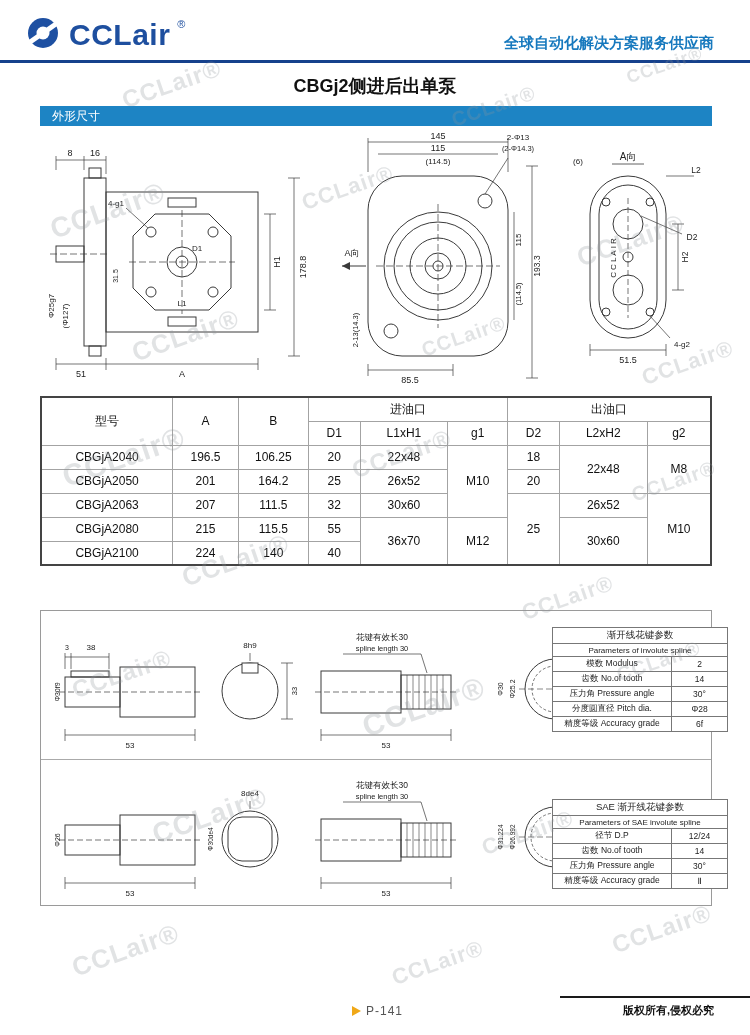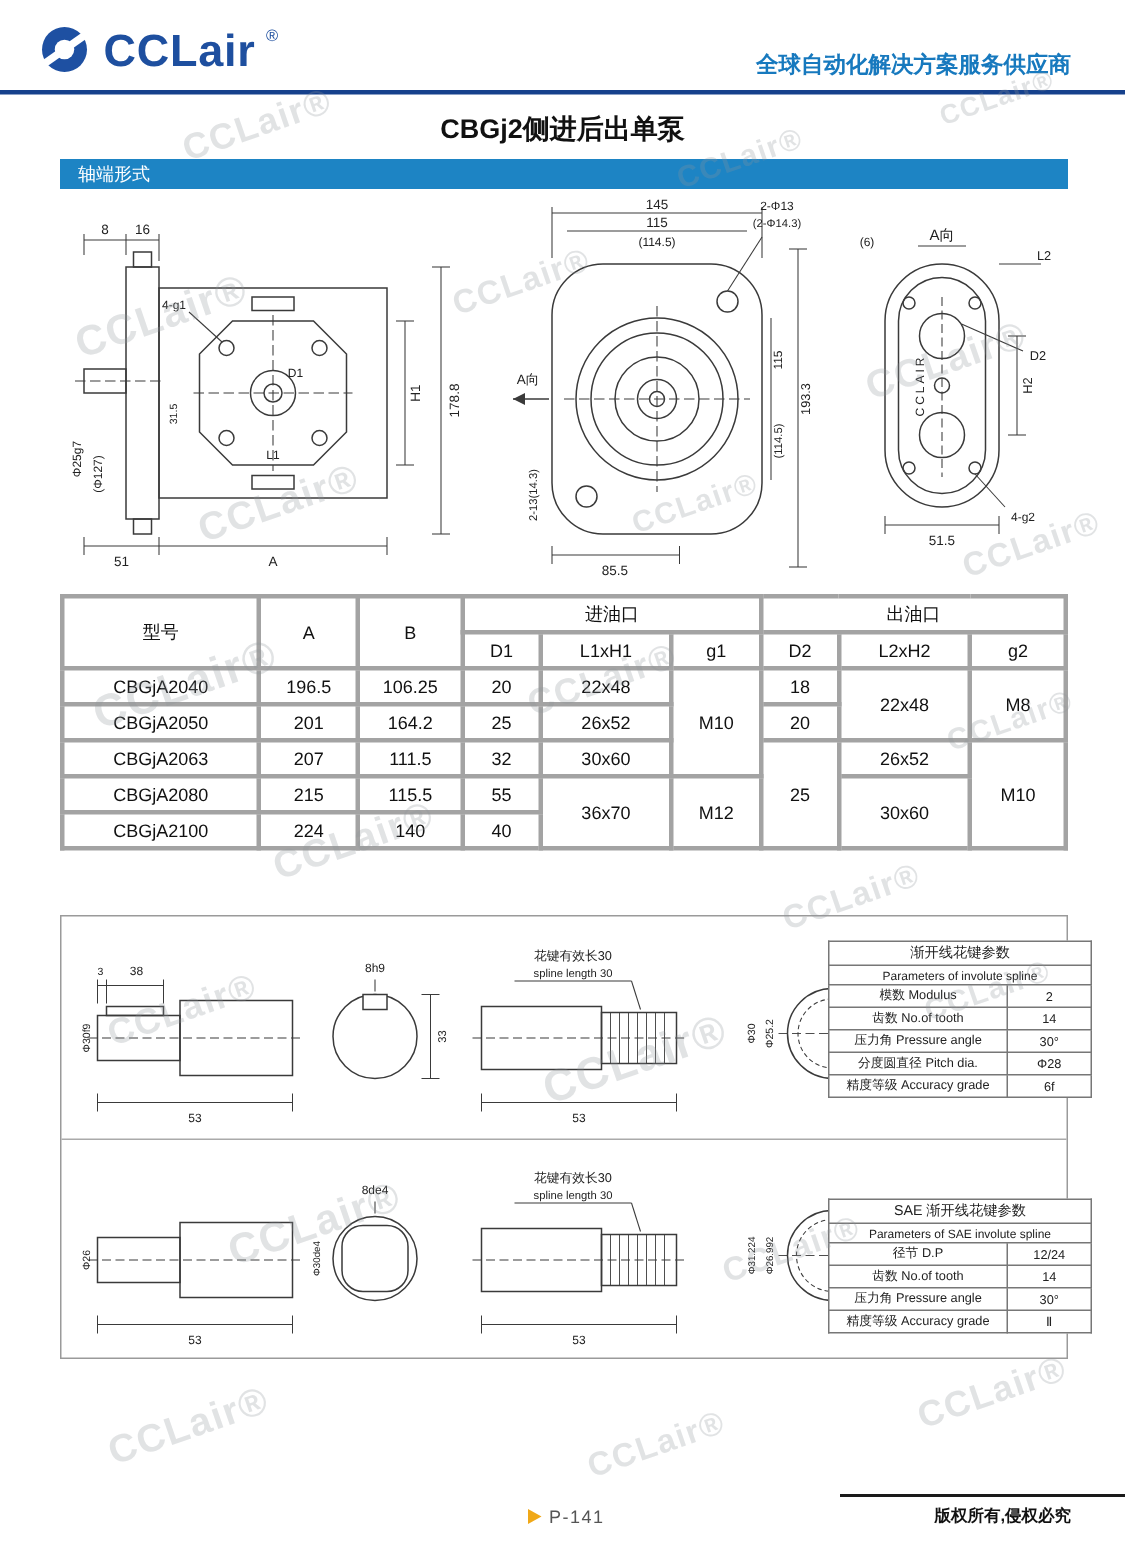--- a/index.html
+++ b/index.html
@@ -20,21 +20,21 @@
 
   .section-bar { position:absolute; left:40px; width:672px; height:20px; background:#1d84c4;
     color:#fff; font-size:12px; line-height:20px; padding-left:12px; z-index:1; }
   #bar-outline { top:106px; } #bar-shaft { top:584px; }
 
   .drawings { position:absolute; left:40px; top:128px; width:672px; height:264px; z-index:1; }
   .draw { position:absolute; overflow:visible; }
 
   .spec-wrap { position:absolute; left:40px; top:396px; width:672px; z-index:1; }
   table.spec { width:100%; border-collapse:collapse; text-align:center; font-size:12px; border:2px solid #444; }
-  .spec th, .spec td { border:3px solid #a3a3a3; height:24px; font-weight:normal; padding:0 2px; }
+  .spec th, .spec td { border:1px solid #a3a3a3; height:24px; font-weight:normal; padding:0 2px; }
 
   .shaft-box { position:absolute; left:40px; top:610px; width:672px; height:296px; border:1px solid #9a9a9a; z-index:1; }
   .shaft-divider { position:absolute; left:0; top:148px; width:100%; height:1px; background:#aaa; }
   .stable { position:absolute;margin-left:17px; }
   .spline-table { border-collapse:collapse; width:176px; font-size:8.5px; color:#222; background:#fff; }
   .spline-table td { border:1px solid #777; padding:1px 3px; height:13px; text-align:center; }
   .spline-table .tc { font-size:9.5px; }
   .spline-table .te { font-size:8px; }
   .spline-table .v  { width:32%; }
 
@@ -60,21 +60,21 @@
       </svg>
     </span>
     <span class="logo-text">CCLair</span>
     <span class="logo-reg">®</span>
   </div>
   <div class="tagline">全球自动化解决方案服务供应商</div>
   <div class="header-rule"></div>
 
   <div class="page-title">CBGj2侧进后出单泵</div>
 
-  <div class="section-bar" id="bar-outline">轴端形式</div>
+  <div class="section-bar" id="bar-outline">外形尺寸</div>
 
   <div class="drawings">
 
     <svg class="draw" style="left:8px; top:16px;" width="278" height="238" viewBox="0 0 278 238">
       <g stroke="#3a3a3a" fill="none" stroke-width="1">
         <rect x="8" y="102" width="28" height="16"></rect>
         <line x1="2" y1="110" x2="62" y2="110" stroke-dasharray="7 3" stroke-width="0.7"></line>
         <rect x="36" y="34" width="22" height="168"></rect>
         <rect x="41" y="24" width="12" height="10"></rect>
         <rect x="41" y="202" width="12" height="10"></rect>

